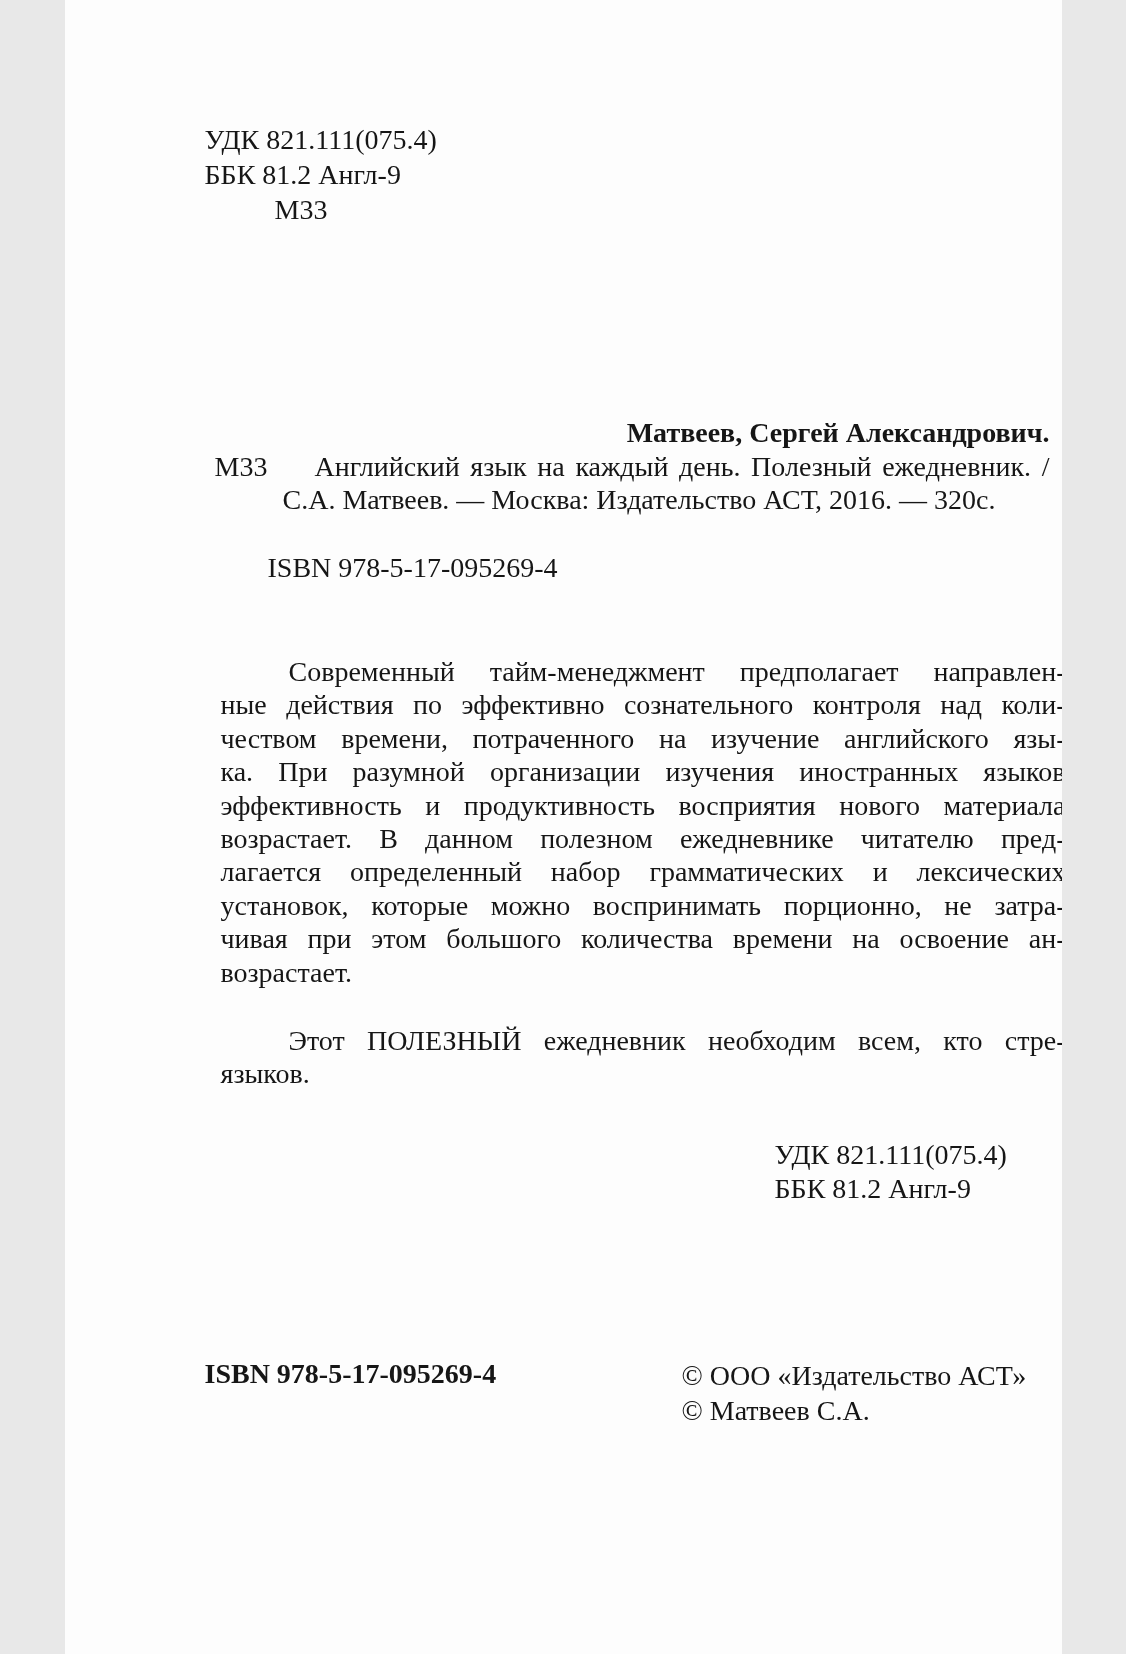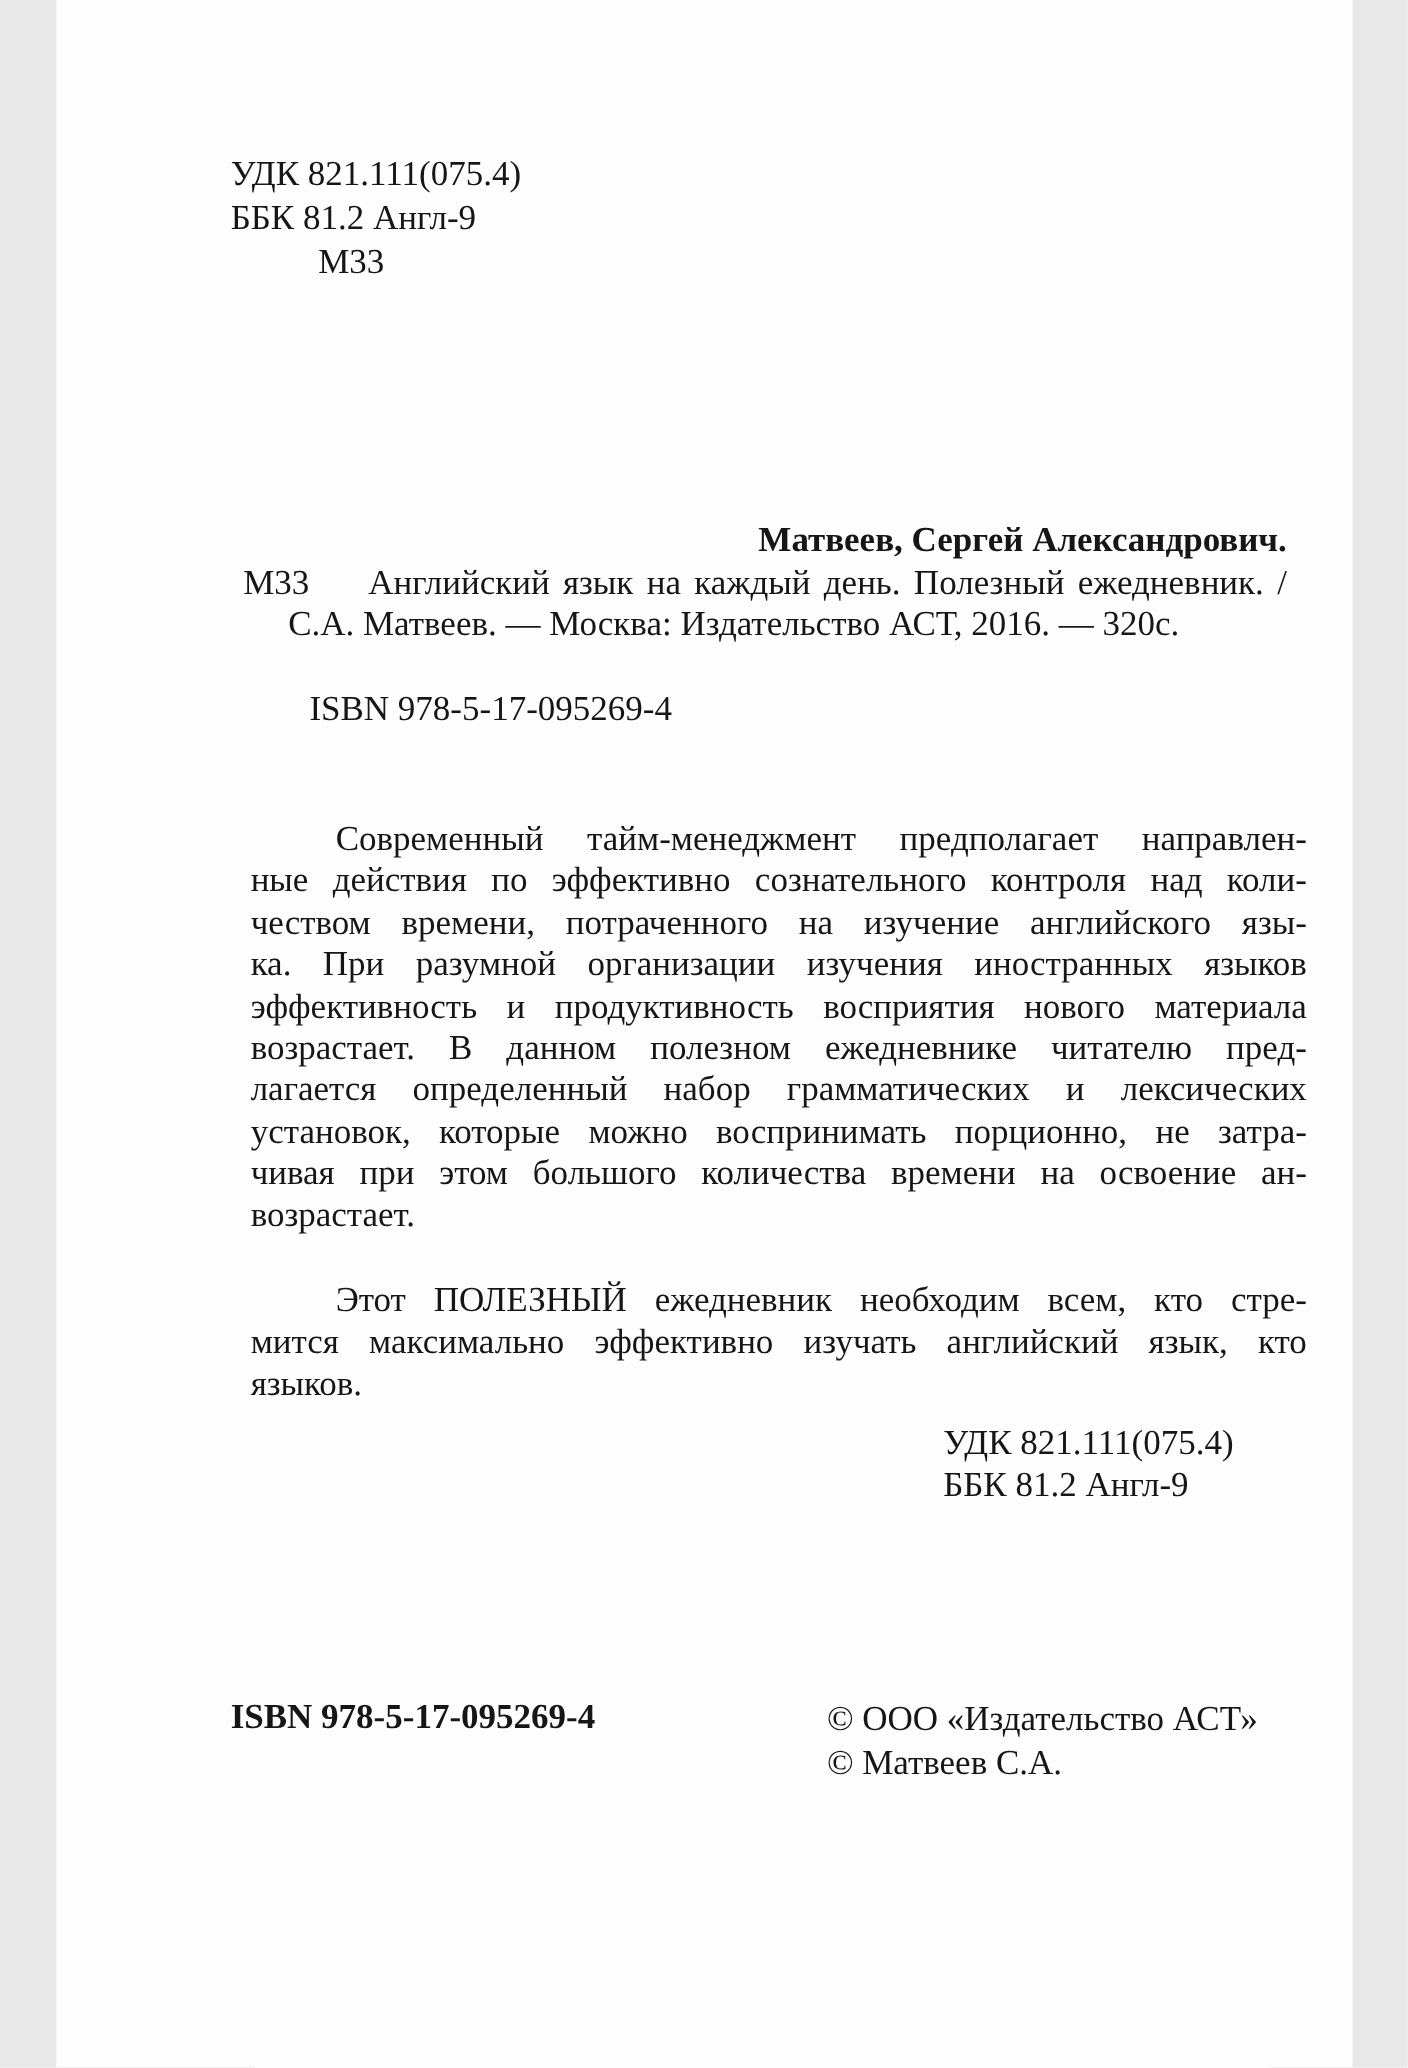--- a/index.html
+++ b/index.html
@@ -6,35 +6,34 @@
   .page {
     position: relative;
     width: 997px;
     height: 1654px;
     margin: 0 auto;
     background: #fdfdfd;
     color: #161616;
     font-family: "Liberation Serif", "DejaVu Serif", serif;
     font-size: 28px;
     overflow: hidden;
-    padding-left: 40px;
   }
   .block { position: absolute; }
 
   
   .top-codes { left: 140px; top: 122px; line-height: 35px; }
   .top-codes .code-indent { padding-left: 70px; }
 
   
   .record { left: 150px; top: 416px; width: 835px; line-height: 33.5px; }
   .record .author { font-weight: bold; margin-left: 63px; text-align: right; }
   .record .row { display: flex; }
   .record .code { flex: 0 0 100px; }
   .record .title { flex: 1; text-align: justify; text-align-last: justify; }
-  .record .cont { margin-left: 36px; }
+  .record .cont { margin-left: 68px; }
 
   .isbn-mid { left: 203px; top: 552px; }
 
   
   .para { left: 156px; width: 845px; }
   .para .line {
     line-height: 33.4px;
     text-align: justify;
     text-align-last: justify;
     white-space: nowrap;
@@ -79,21 +78,20 @@
       <div class="line">эффективность и продуктивность восприятия нового материала</div>
       <div class="line">возрастает. В данном полезном ежедневнике читателю пред-</div>
       <div class="line">лагается определенный набор грамматических и лексических</div>
       <div class="line">установок, которые можно воспринимать порционно, не затра-</div>
       <div class="line">чивая при этом большого количества времени на освоение ан-</div>
       <div class="line">возрастает.</div>
     </div>
 
   <div class="block para para2">
       <div class="line">Этот ПОЛЕЗНЫЙ ежедневник необходим всем, кто стре-</div>
-      <div class="line">мится максимально эффективно изучать английский язык, кто</div>
       <div class="line">языков.</div>
     </div>
 
   <div class="block codes-right">
     <div class="line">УДК 821.111(075.4)</div>
     <div class="line">ББК 81.2 Англ-9</div>
   </div>
 
   <div class="block isbn-bottom">ISBN 978-5-17-095269-4</div>
 

